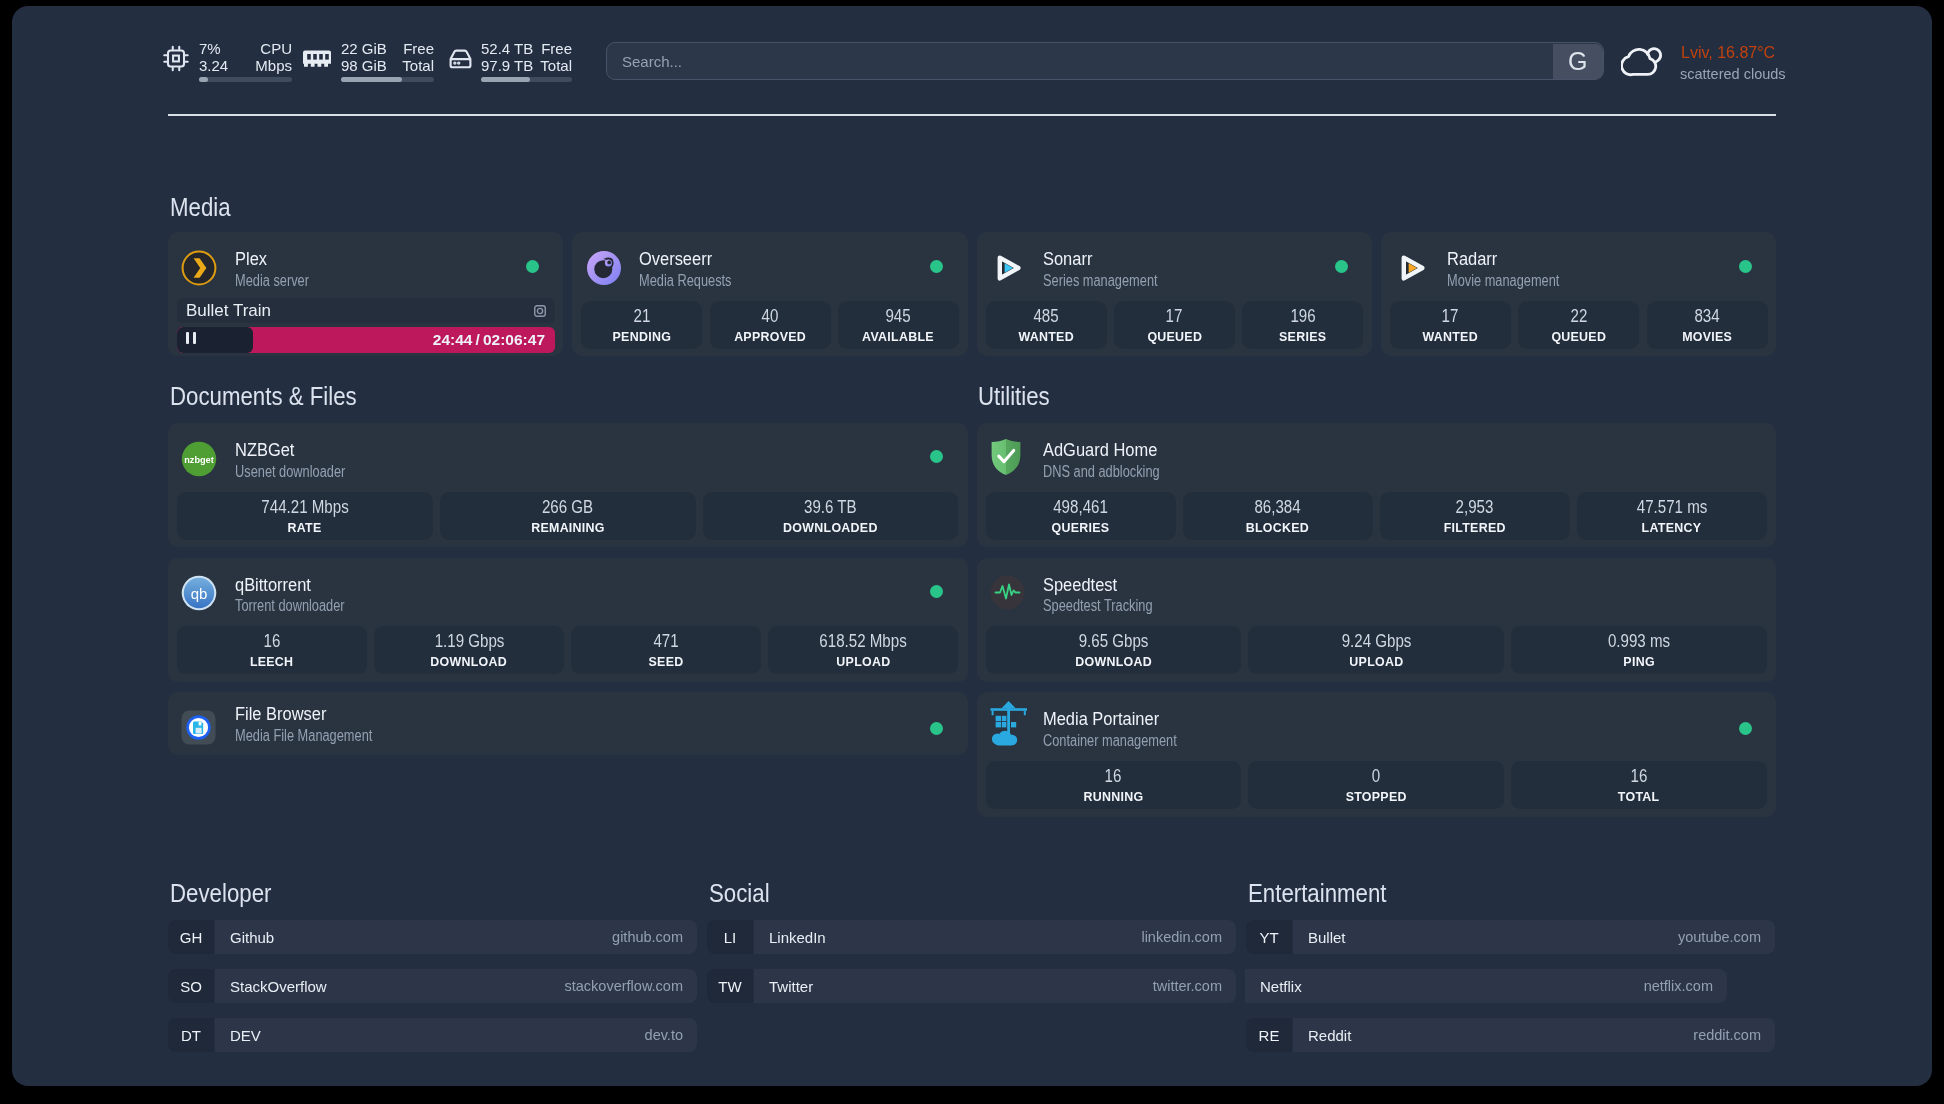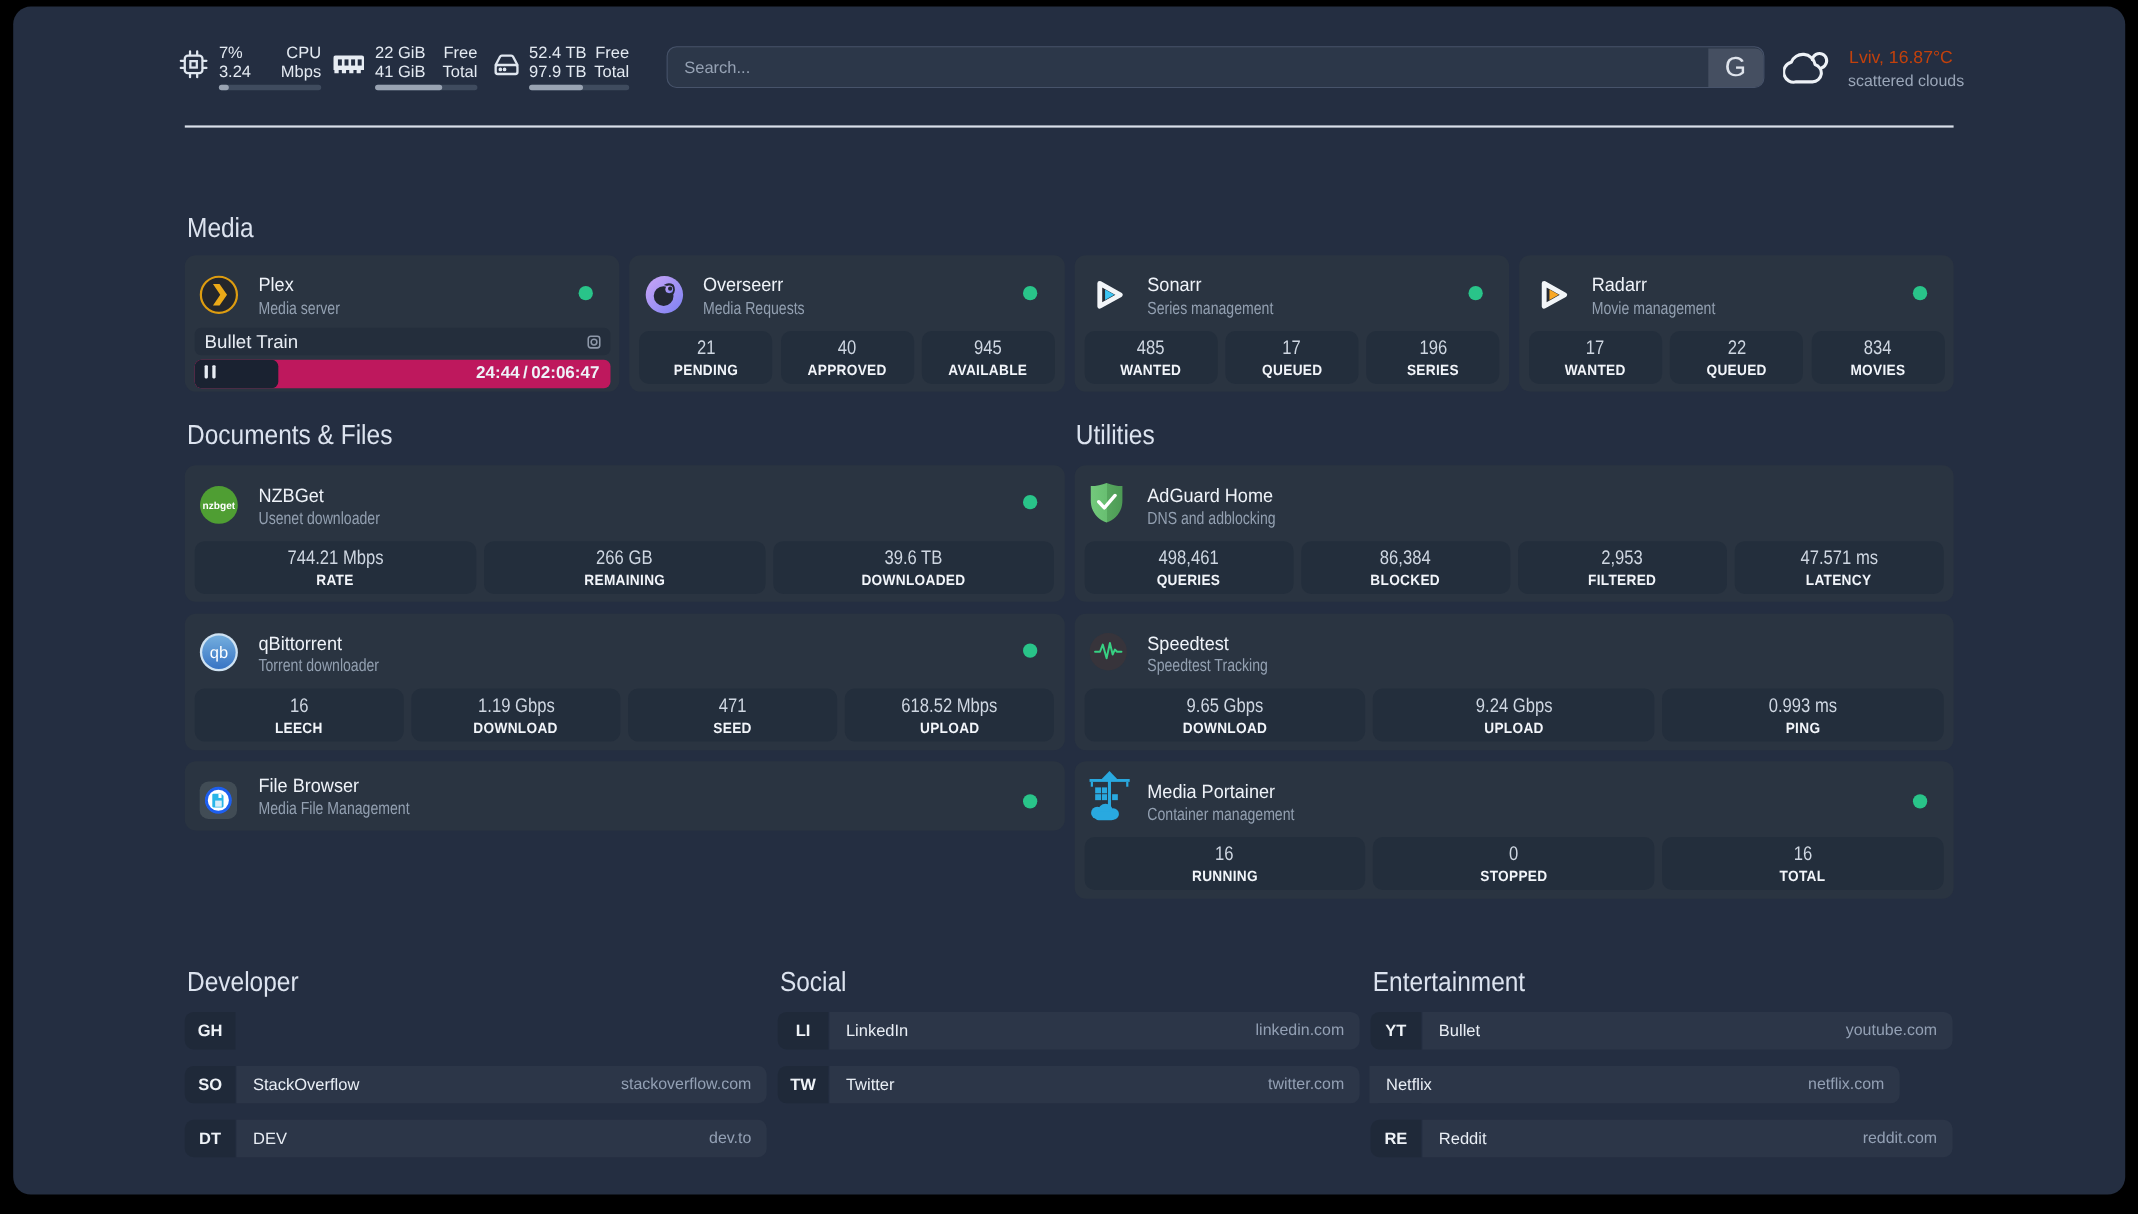--- a/index.html
+++ b/index.html
@@ -6,21 +6,21 @@
 #panel{position:absolute;left:12px;top:6px;width:1920px;height:1080px;background:#242e41;border-radius:16px}
 .abs{position:absolute}
 .card{position:absolute;background:#2a3441;border-radius:10px}
 .sb{position:absolute;height:48px;background:#232e3c;border-radius:9px;display:flex;flex-direction:column;align-items:center;justify-content:center;text-align:center}
 .sb .n{font-size:18px;line-height:23px;color:#cfd7e2;transform:scaleX(.84)}
 .sb .l{font-size:13.5px;line-height:17px;font-weight:700;color:#f2f5fa;letter-spacing:.3px;transform:scaleX(.92)}
 .ti{position:absolute;font-size:17.5px;line-height:21px;color:#eff3f9;transform:scaleX(.94);transform-origin:0 50%;white-space:nowrap}
 .de{position:absolute;font-size:16px;line-height:21px;color:#93a0b1;transform:scaleX(.8);transform-origin:0 50%;white-space:nowrap}
 .dot{position:absolute;width:13px;height:13px;border-radius:7px;background:#29c489}
 .h2{position:absolute;font-size:25px;line-height:30px;color:#dce3ef;transform:scaleX(.89);transform-origin:0 50%;white-space:nowrap}
-.ba{position:absolute;width:46px;height:34px;background:#1f2939;border-radius:8px 0 0 8px;display:flex;align-items:center;justify-content:center;font-size:15px;font-weight:700;color:#eef2f7}
+.ba{position:absolute;width:46px;height:34px;background:#1f2939;border-radius:8px 0 0 8px;display:flex;align-items:center;justify-content:center;font-size:15px;font-weight:400;color:#eef2f7}
 .bb{position:absolute;width:482px;height:34px;background:#2c3648;border-radius:0 8px 8px 0;display:flex;align-items:center;justify-content:space-between;padding:0 14px 0 15px}
 .bb .nm{font-size:15px;color:#e9eef5}
 .bb .dm{font-size:14.5px;color:#93a0b4}
 .rt{position:absolute;width:93px;font-size:15px;line-height:18.5px;color:#e4eaf2;display:flex;justify-content:space-between}
 .bar{position:absolute;height:5px;border-radius:2.5px;background:#3f4b5e}
 .bar i{display:block;height:5px;border-radius:2.5px;background:#99a3b2}
 </style></head>
 <body>
 <div id="panel"></div>
 <div class="abs" style="left:0;top:0;width:1944px;height:1104px">
@@ -47,21 +47,21 @@
 <rect x="4.2" y="6" width="3.6" height="5.6" fill="#242e41"></rect>
       <rect x="10.2" y="6" width="3.6" height="5.6" fill="#242e41"></rect>
       <rect x="16.2" y="6" width="3.6" height="5.6" fill="#242e41"></rect>
       <rect x="22.2" y="6" width="3.6" height="5.6" fill="#242e41"></rect>
     </svg>
 <div class="rt" style="left:341px;top:40px">
       <span>22 GiB</span>
       <span>Free</span>
     </div>
 <div class="rt" style="left:341px;top:56.5px">
-      <span>41 GiB</span>
+      <span>98 GiB</span>
       <span>Total</span>
     </div>
 <div class="bar" style="left:341px;top:76.5px;width:93px">
       <i style="width:61px"></i>
     </div>
 
 <svg class="abs" style="left:447px;top:45px" width="27" height="27" viewBox="0 0 24 24" fill="none" stroke="#dfe6ef" stroke-width="1.9" stroke-linecap="round" stroke-linejoin="round">
 <path d="M3.2 12.5 6.6 6a1.8 1.8 0 0 1 1.6-1h7.6a1.8 1.8 0 0 1 1.6 1l3.4 6.5"></path>
 <rect x="3.2" y="12.5" width="17.6" height="7.3" rx="1.6"></rect>
 <circle cx="7" cy="16.1" r="0.55" fill="#dfe6ef"></circle>
@@ -341,20 +341,24 @@
 <div class="sb" style="left:1248.3px;top:760.5px;width:255.8px">
       <span class="n">0</span>
       <span class="l">STOPPED</span>
     </div>
 <div class="sb" style="left:1511.1px;top:760.5px;width:255.8px">
       <span class="n">16</span>
       <span class="l">TOTAL</span>
     </div>
 
 <div class="ba" style="left:168px;top:920px">GH</div>
+    <div class="bb" style="left:215px;top:920px">
+      <span class="nm">Github</span>
+      <span class="dm">github.com</span>
+    </div>
 <div class="ba" style="left:168px;top:969px">SO</div>
     <div class="bb" style="left:215px;top:969px">
       <span class="nm">StackOverflow</span>
       <span class="dm">stackoverflow.com</span>
     </div>
 <div class="ba" style="left:168px;top:1018px">DT</div>
     <div class="bb" style="left:215px;top:1018px">
       <span class="nm">DEV</span>
       <span class="dm">dev.to</span>
     </div>

